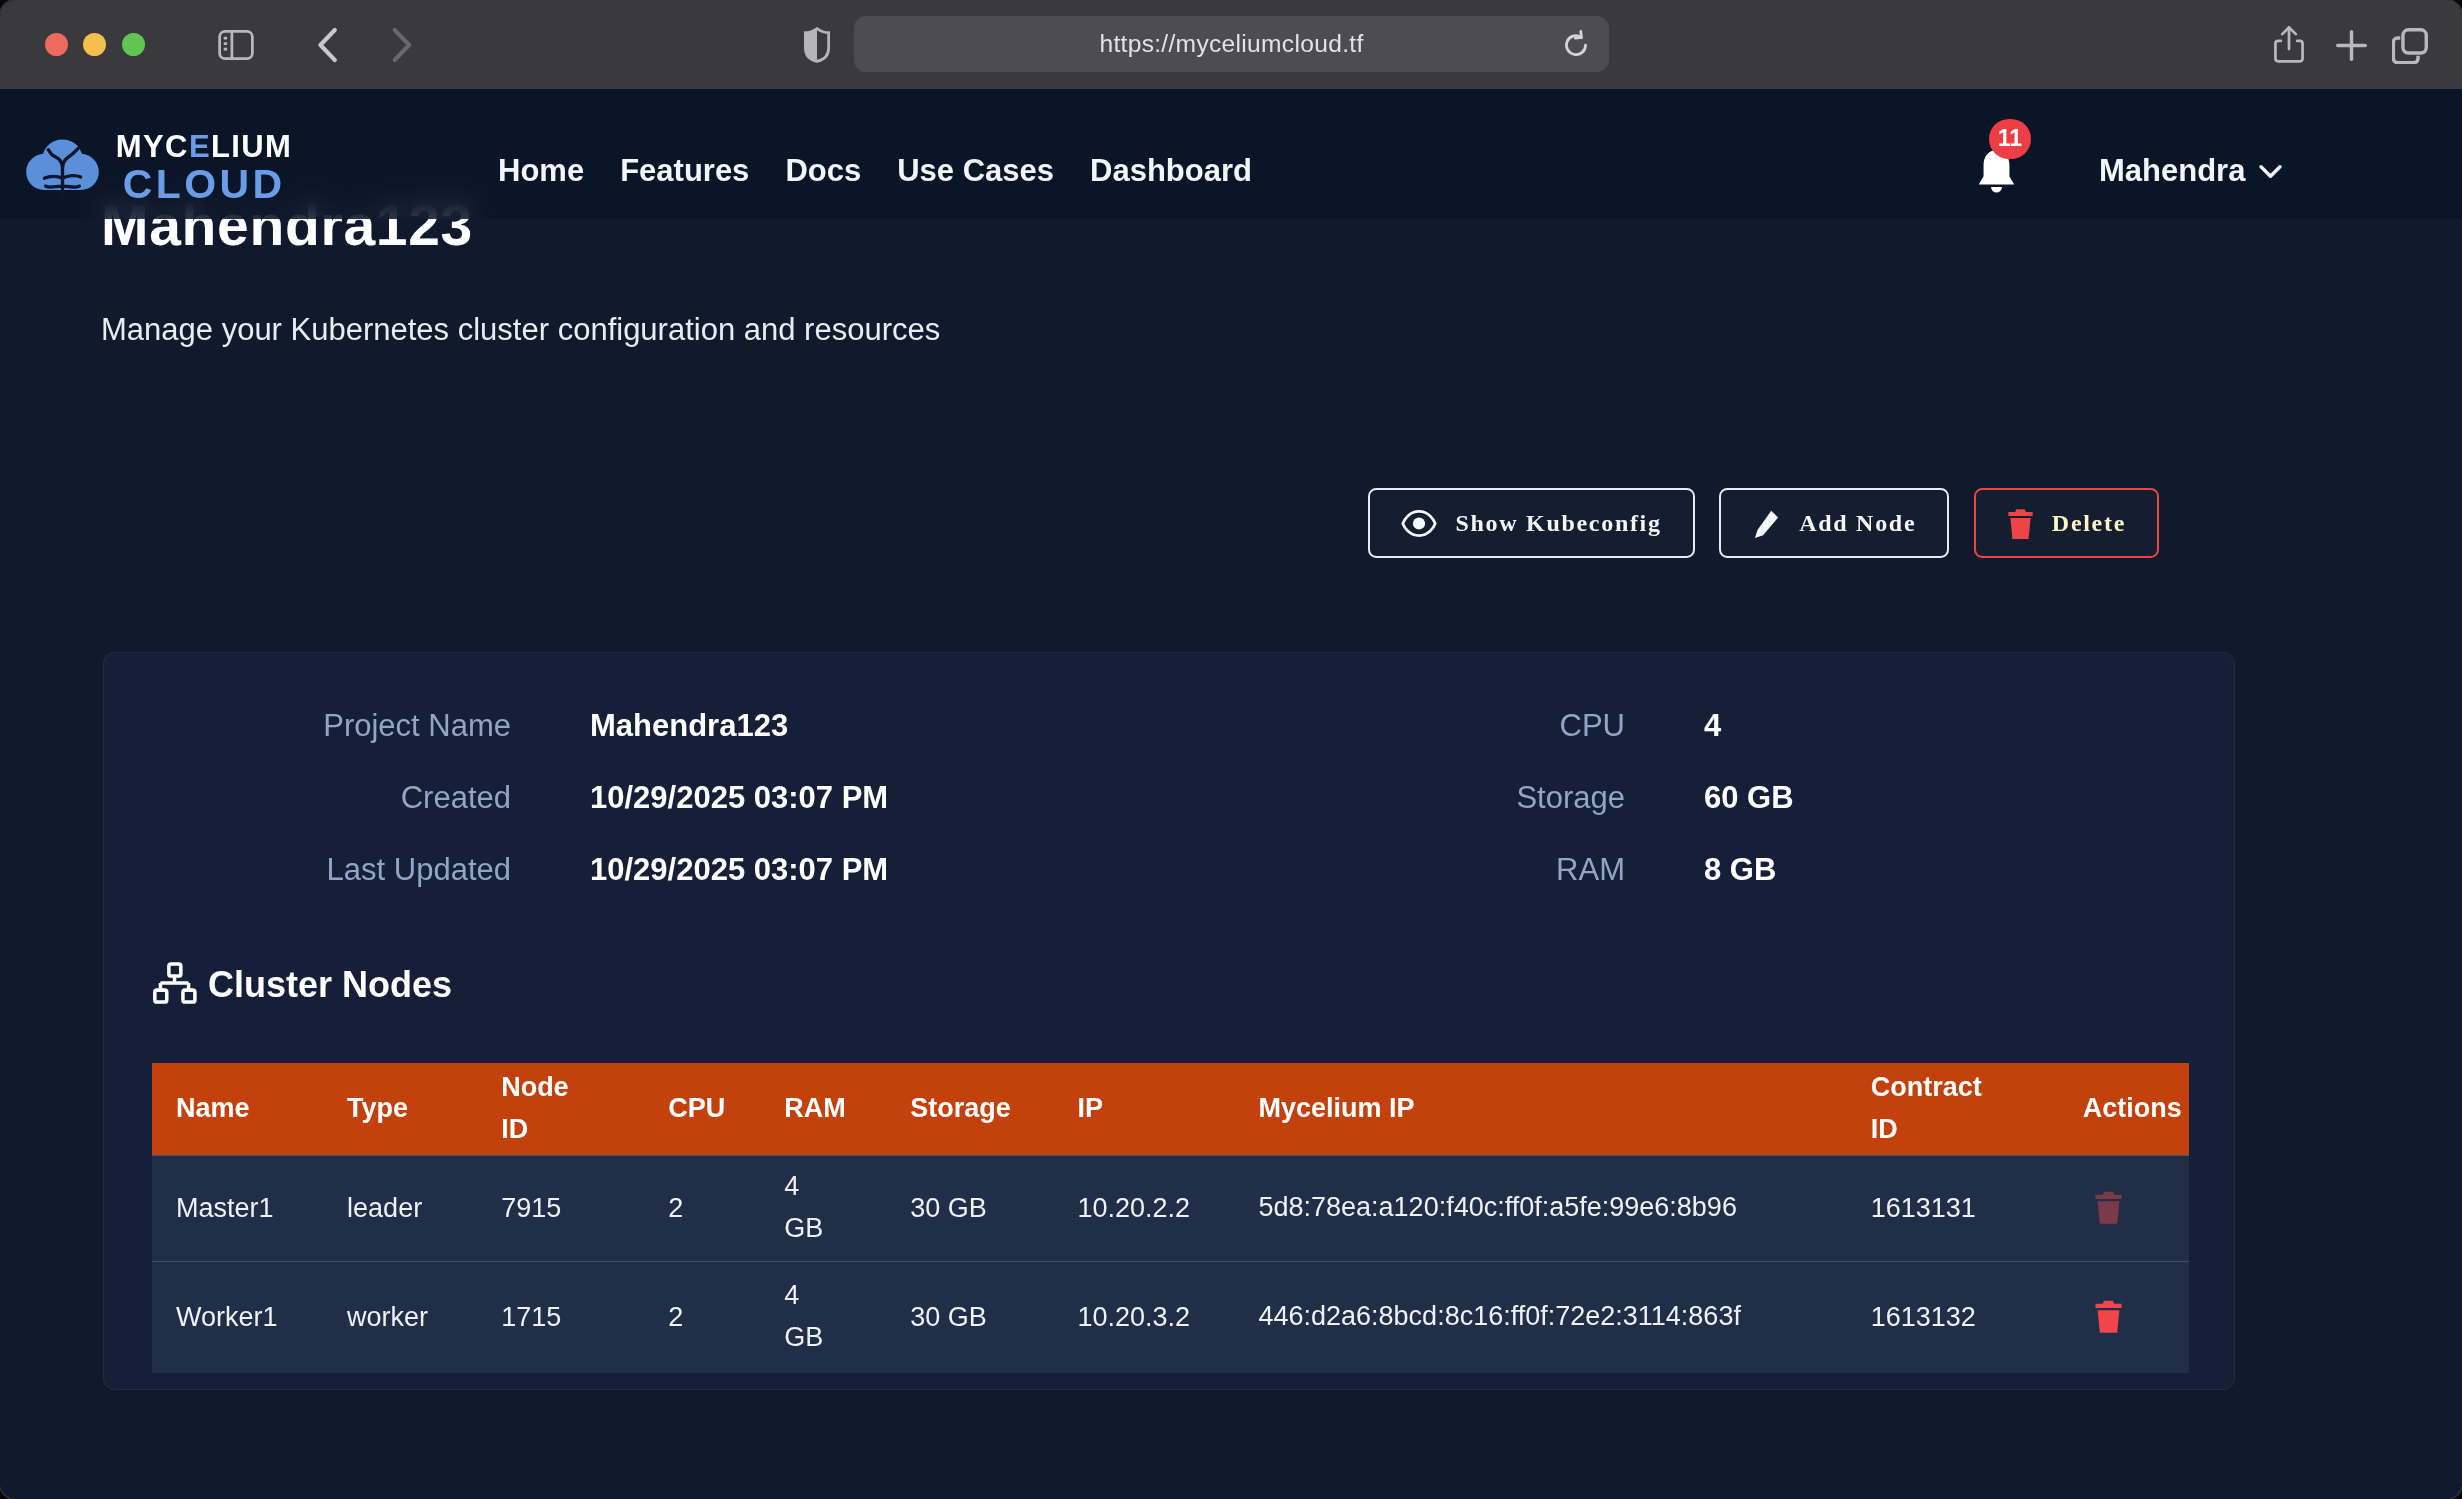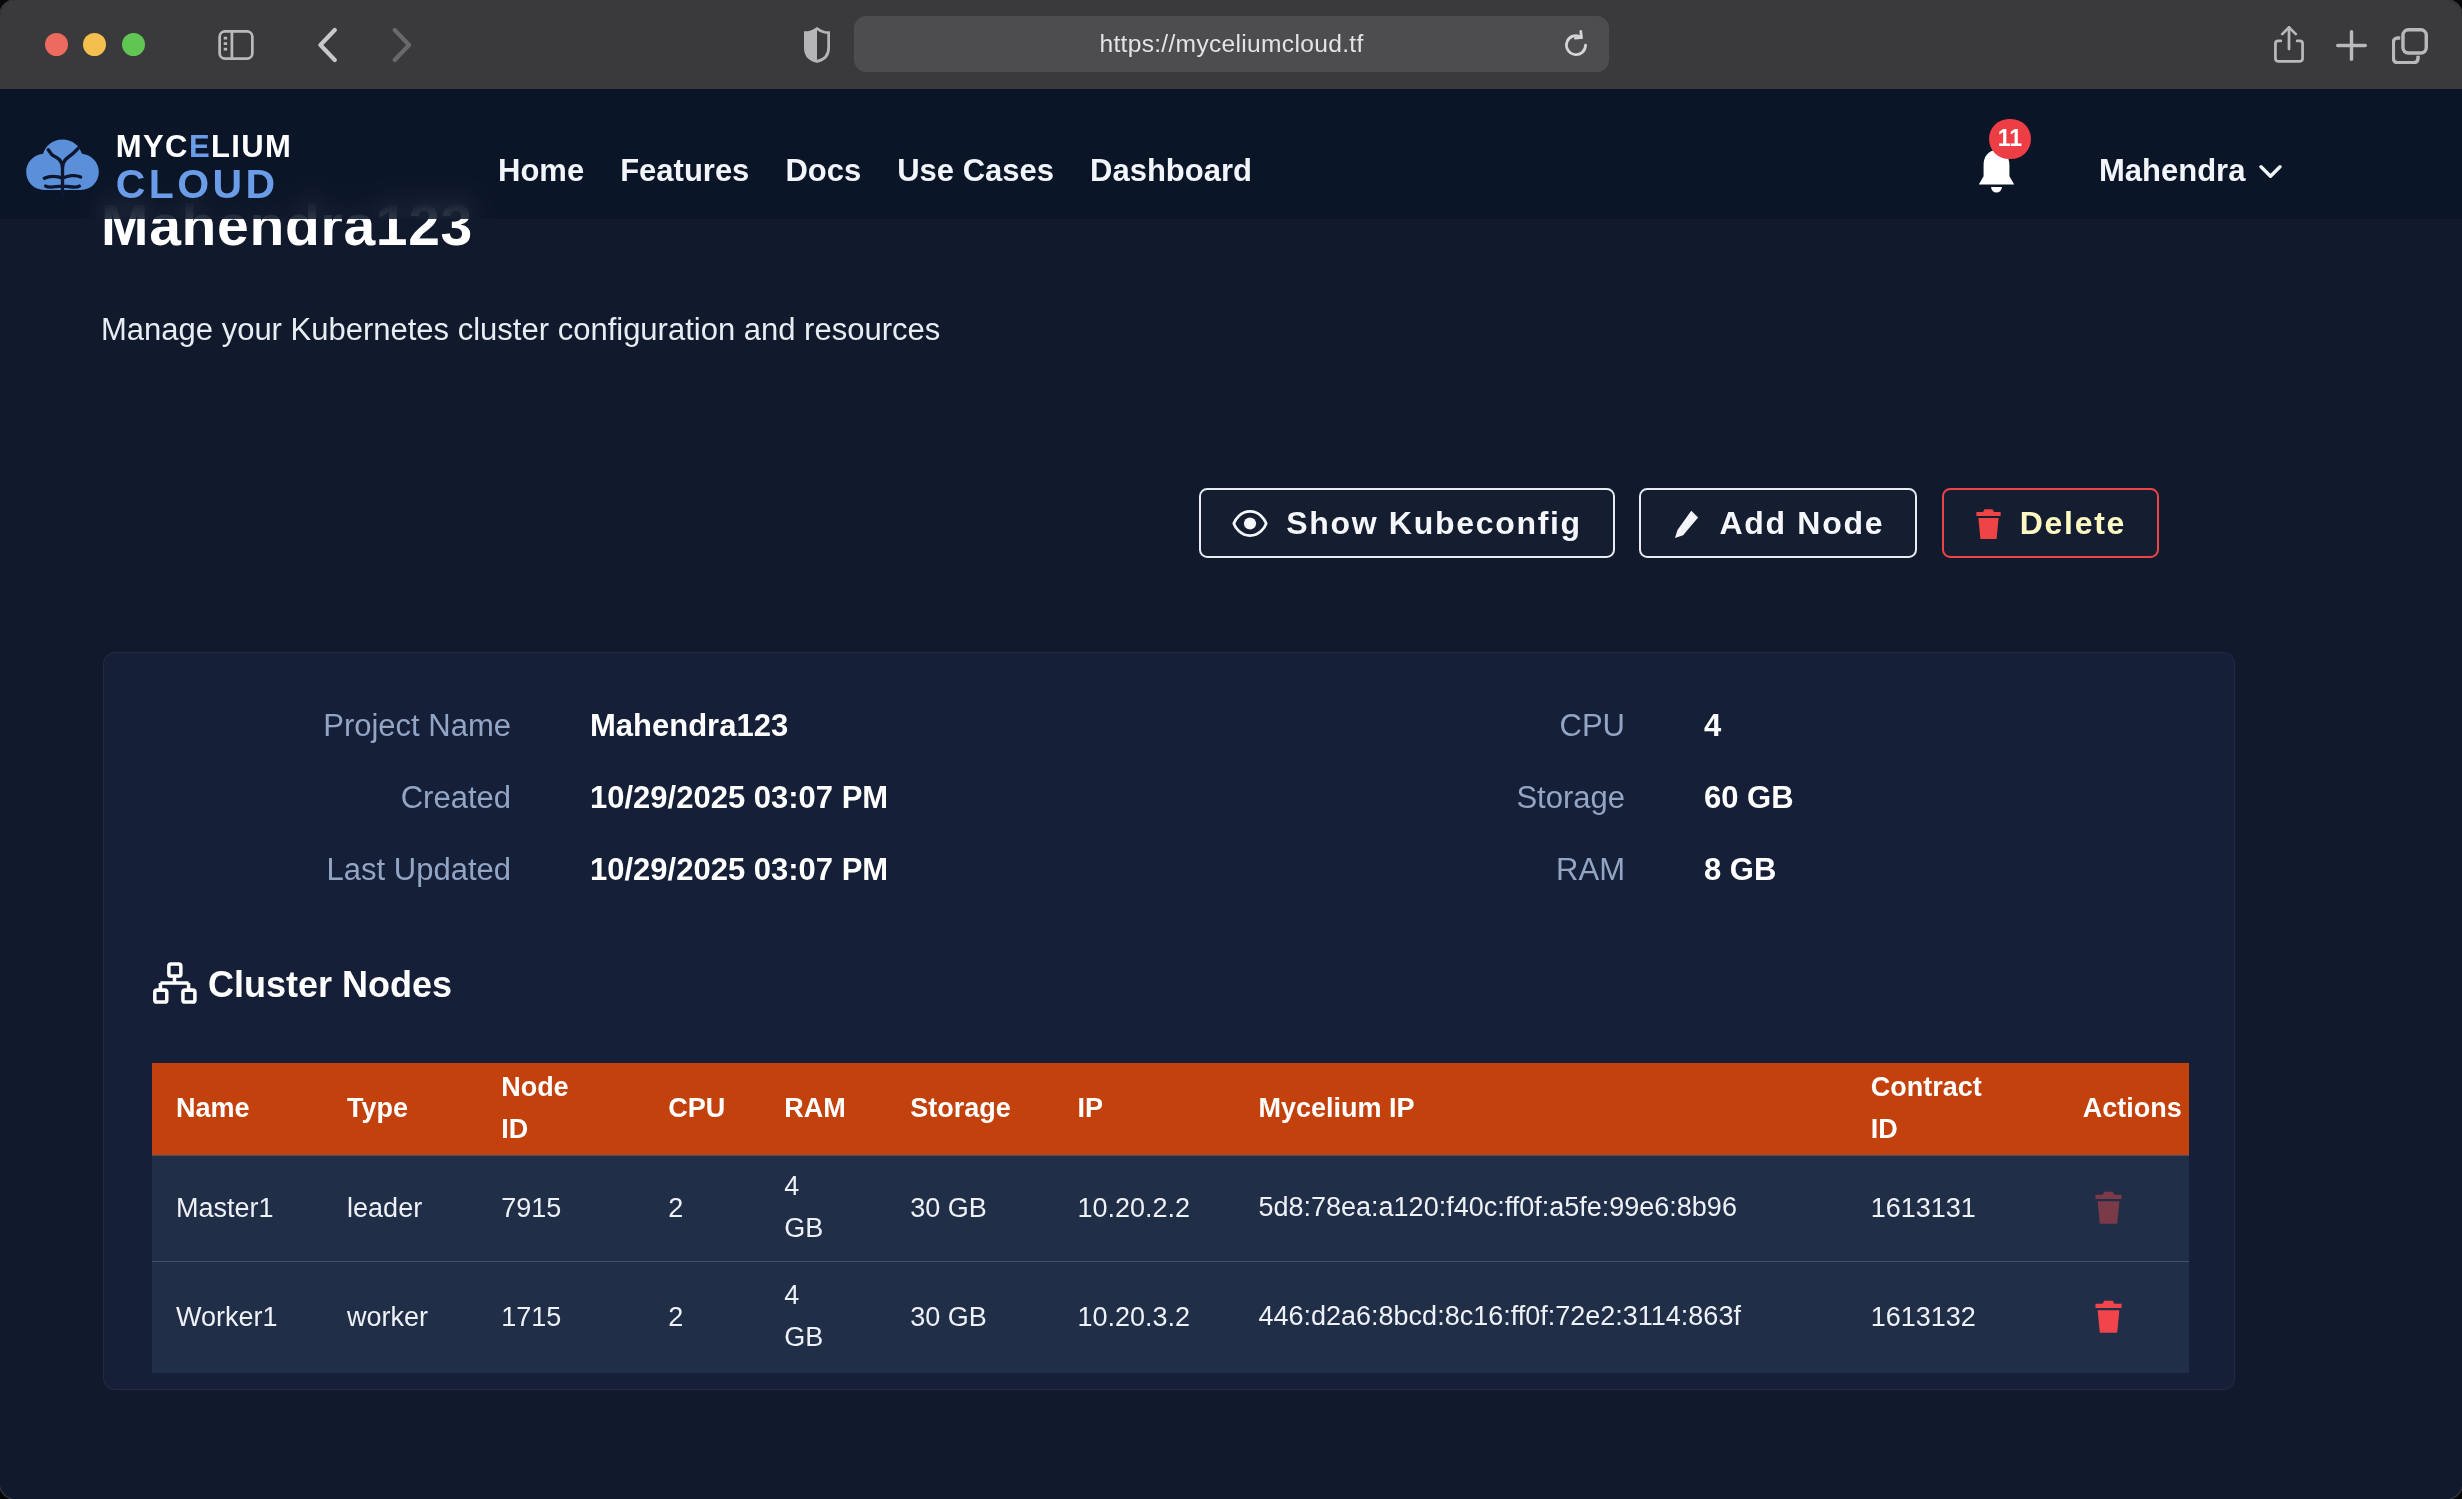--- a/index.html
+++ b/index.html
@@ -21,37 +21,37 @@
 
   
   .page { position:absolute; top:89px; left:0; right:0; bottom:0; background:#111a2c; overflow:hidden; }
 
   .navbar { position:absolute; top:0; left:0; width:100%; height:130px; z-index:6;
             background:rgba(10,20,40,.78); backdrop-filter:blur(12.3px); -webkit-backdrop-filter:blur(12.3px); }
   .brand { position:absolute; left:20.5px; top:40px; display:flex; align-items:flex-start; gap:12.3px; }
   .brand-icon { width:83px; height:83px; }
   .brand-line1 { color:#fff; font-size:31px; font-weight:bold; letter-spacing:1.4px; }
   .brand-line1 .e-accent { color:#6b9ce8; }
-  .brand-line2 { color:#6b9ce8; font-size:41px; font-weight:bold; letter-spacing:3.4px; margin-top:-4.1px; }
+  .brand-line2 { color:#6b9ce8; font-size:41px; font-weight:bold; letter-spacing:3.4px; margin-top:-4.1px;text-align:center; }
   .nav-links { position:absolute; left:498px; top:63px; height:38px; display:flex; align-items:center; gap:36px; }
   .nav-link { color:#f2f5f9; font-size:31px; font-weight:bold; background:none; border:none; cursor:pointer; font-family:inherit; }
   .bell-wrap { position:absolute; left:1966px; top:27px; width:96px; height:96px; background:none; border:none; }
   .badge { position:absolute; left:23px; top:2.7px; min-width:42px; height:40px; border-radius:20.5px; background:#ee3e45;
            color:#fff; font-size:23px; font-weight:bold; display:flex; align-items:center; justify-content:center; z-index:2; }
   .bell-svg { position:absolute; left:5.5px; top:30px; }
   .user-menu { position:absolute; left:2099px; top:63px; height:38px; display:flex; align-items:center; gap:13.7px; background:none; border:none; }
   .user-name { color:#f2f5f9; font-size:31px; font-weight:bold; font-family:inherit; }
 
   .page-title { position:absolute; left:101px; top:103px; z-index:1; color:#fff; font-size:57px; font-weight:bold; letter-spacing:0.7px; }
   .subtitle { position:absolute; left:101px; top:223px; color:#e8edf4; font-size:31px; }
 
   .actions-row { position:absolute; top:399px; right:303px; display:flex; gap:24.6px; }
   .btn { display:flex; align-items:center; gap:18px; height:70px; padding:0 31px; border-radius:8.2px;
          border:2.1px solid #e8ecf2; background:rgba(255,255,255,.02); color:#f5f7fa;
-         font-size:32px; font-weight:bold; letter-spacing:1.7px; font-family:Liberation Sans, sans-serif; cursor:pointer; }
+         font-size:24px; font-weight:bold; letter-spacing:1.7px; font-family:Liberation Serif, serif; cursor:pointer; }
   .btn.danger { border-color:#ee4446; color:#fef9c3; }
 
   .card { position:absolute; top:563px; left:103px; width:2132px; height:738px; background:#161f38;
           border:1.4px solid rgba(255,255,255,.05); border-radius:12.3px; }
   .info-grid { position:absolute; top:52px; left:48px; display:grid;
                grid-template-columns:359px 759px 355px 547px; row-gap:31px; }
   .info-label { text-align:right; color:#93a5c4; font-size:31px; line-height:41px; }
   .info-value { padding-left:79px; color:#fff; font-size:31px; font-weight:bold; line-height:41px; }
 
   .cluster-head { position:absolute; top:309px; left:48px; display:flex; align-items:center; gap:11px; }

